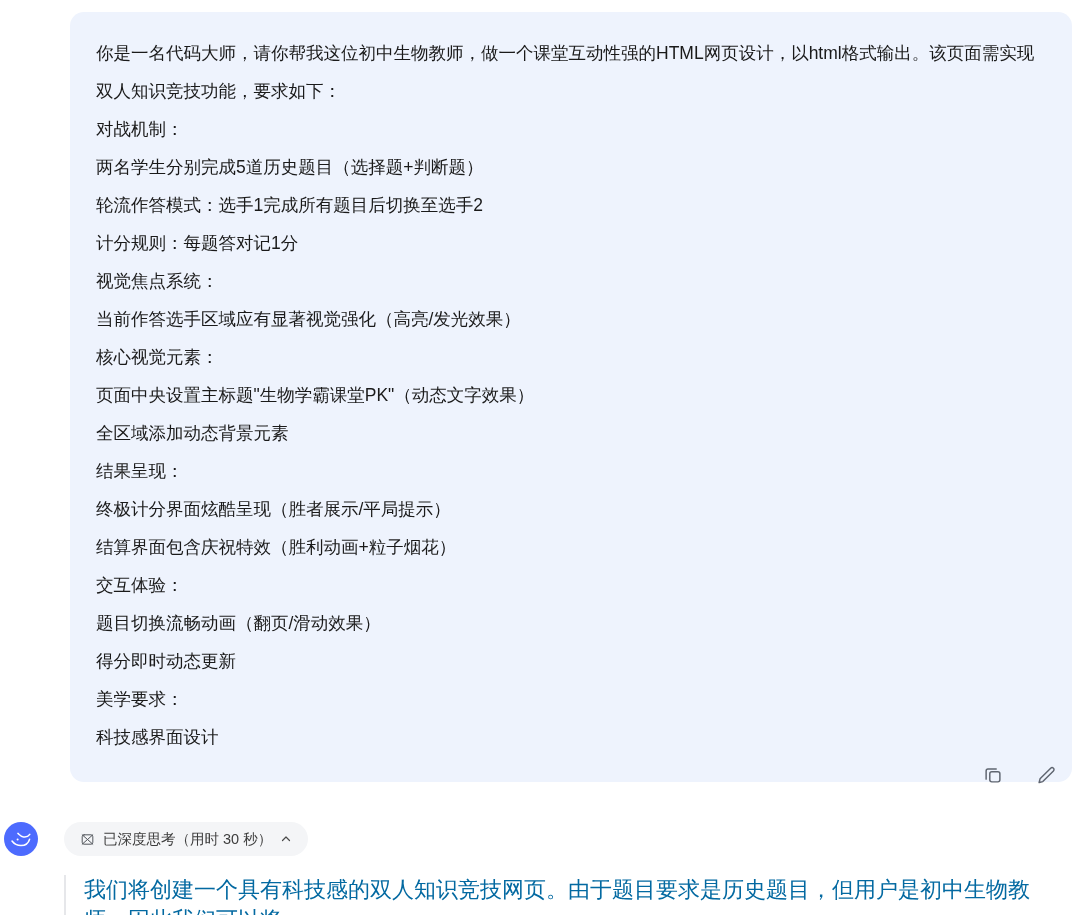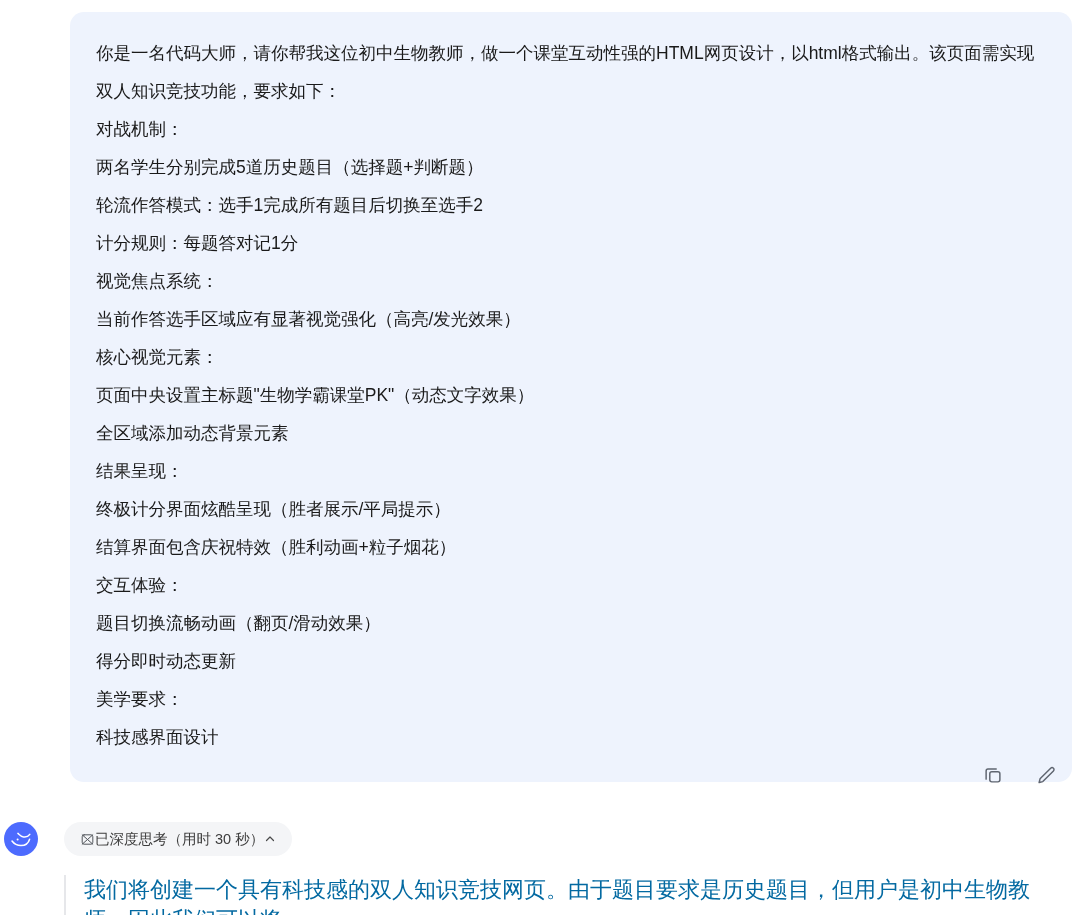--- a/index.html
+++ b/index.html
@@ -77,21 +77,21 @@
   }
   .assistant-avatar svg { display:block; }
 
   .think-pill {
     position: absolute;
     left: 64px;
     top: 822px;
     height: 34px;
     display: inline-flex;
     align-items: center;
-    gap: 0;
+    gap: 8px;
     padding: 0 16px;
     border-radius: 17px;
     background: #f4f5f7;
     color: #3d3d3d;
     font-size: 14.5px;
     cursor: pointer;
     white-space: nowrap;
   }
   .think-pill .brain-icon {
     width: 15px;

